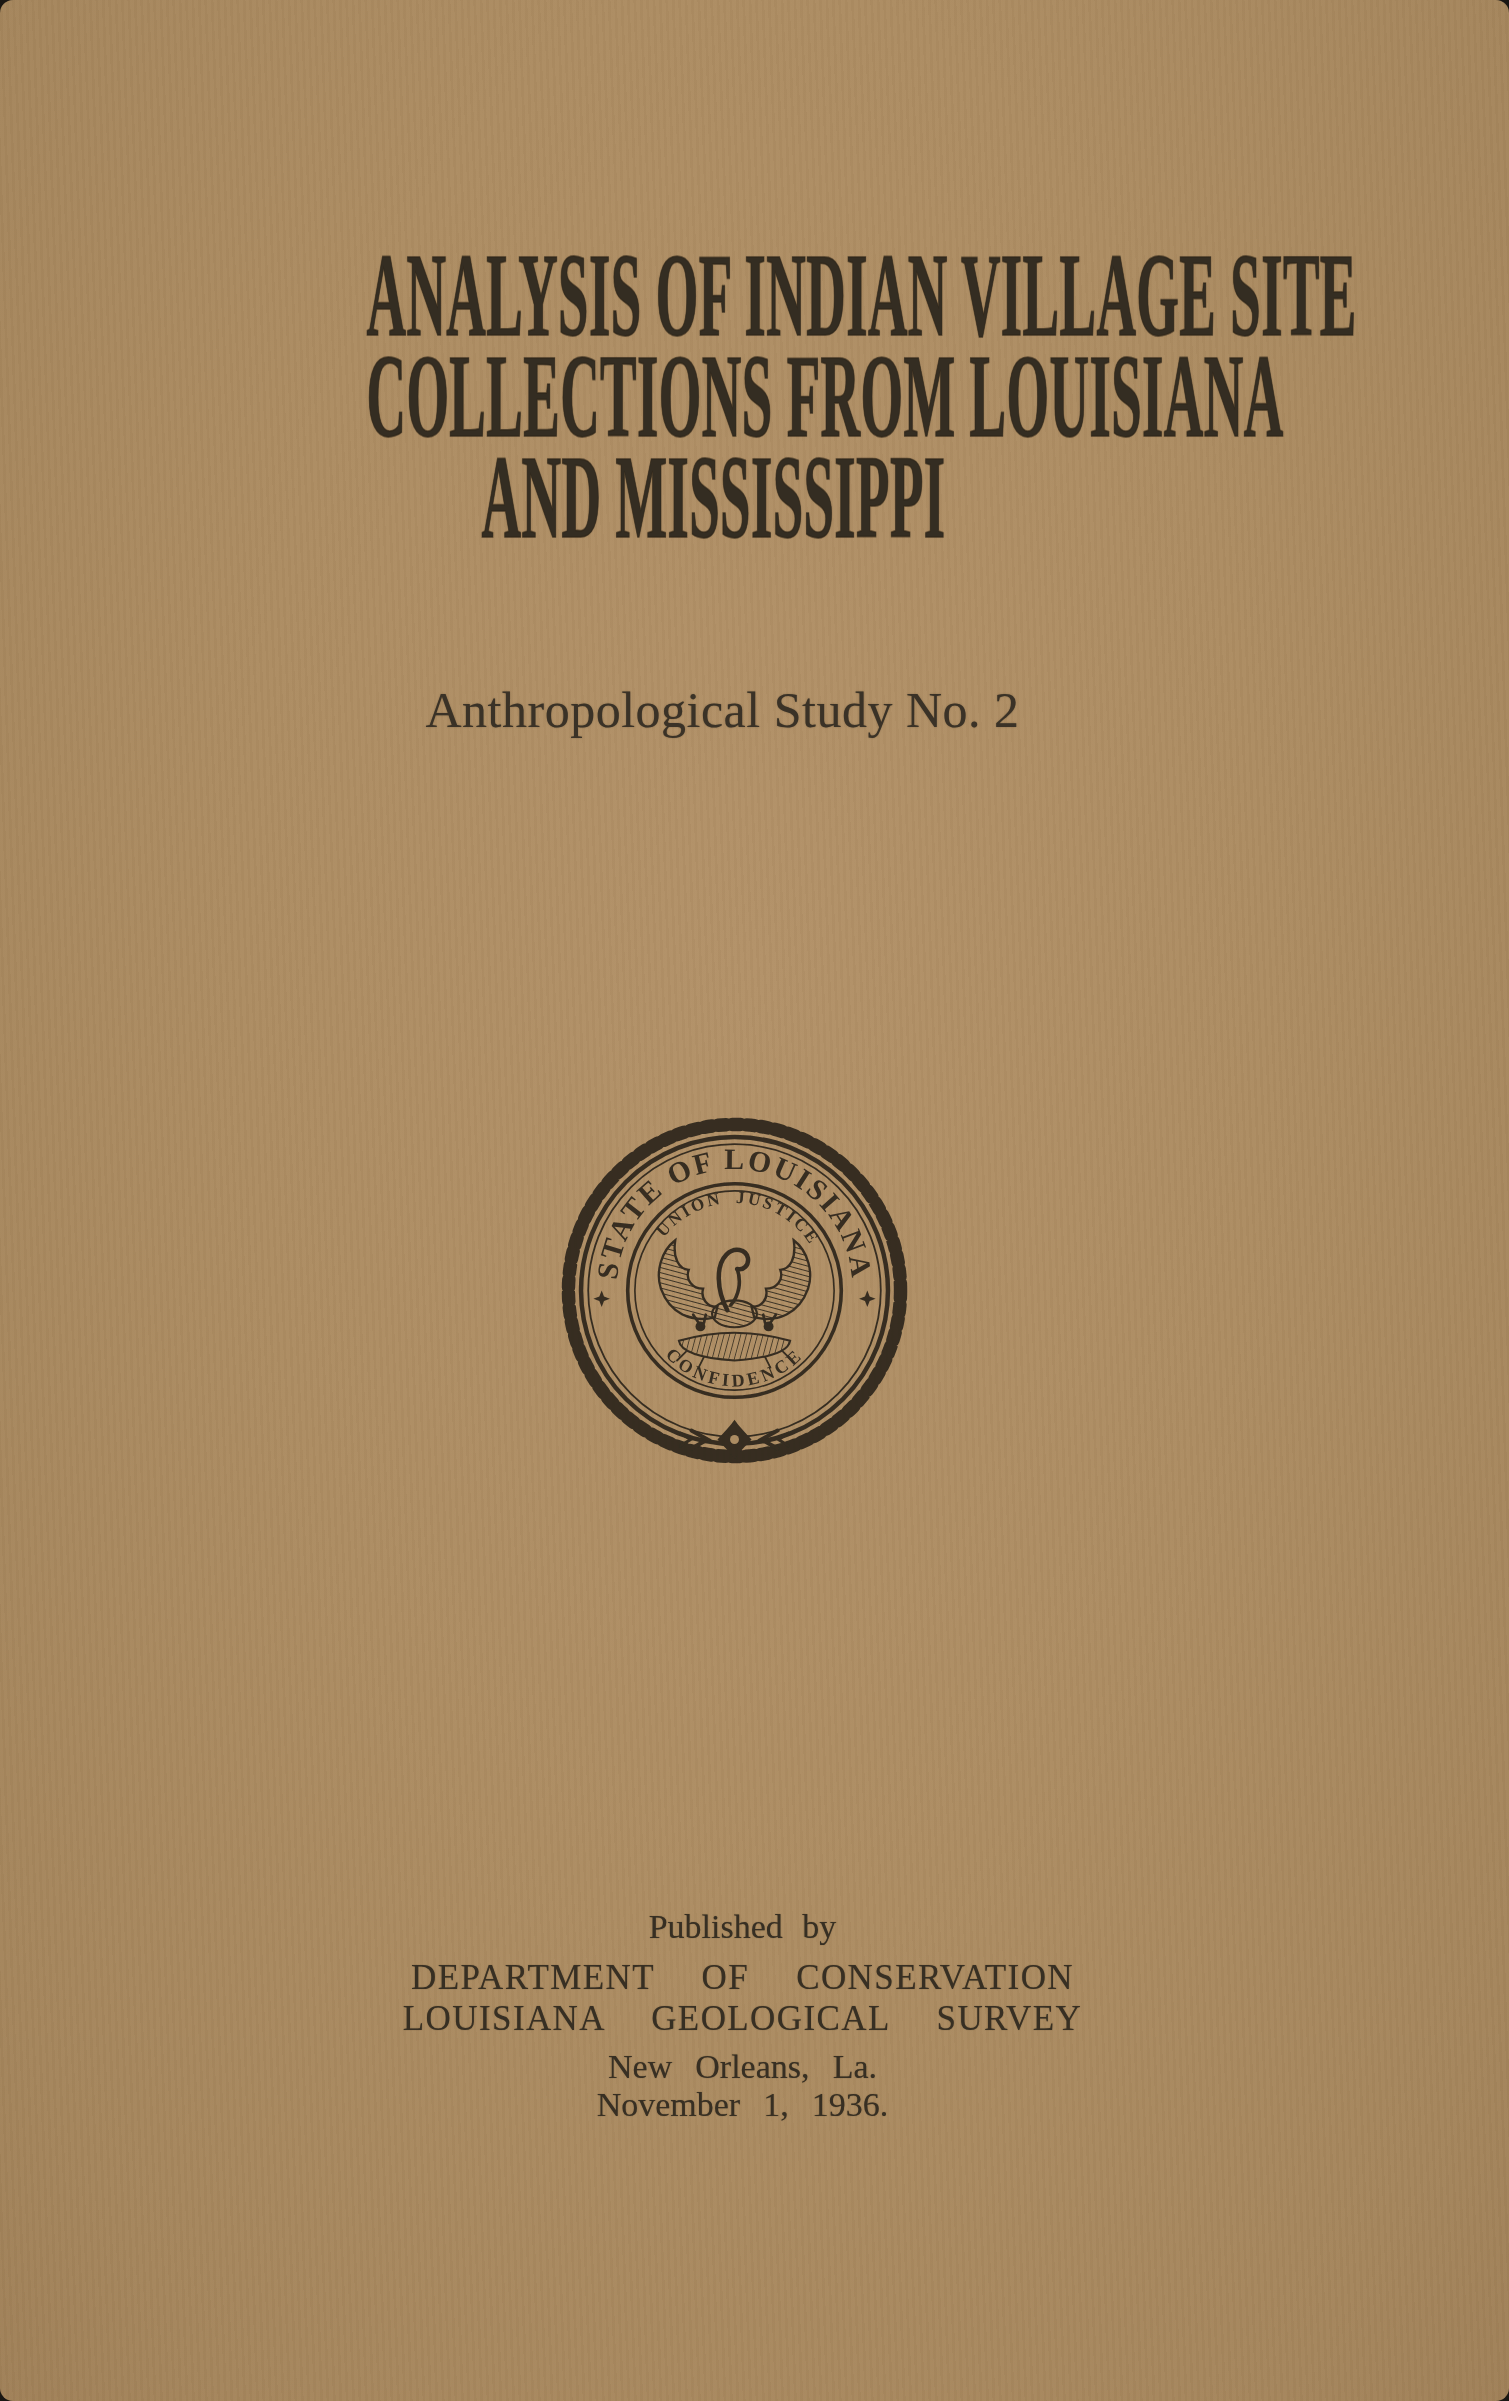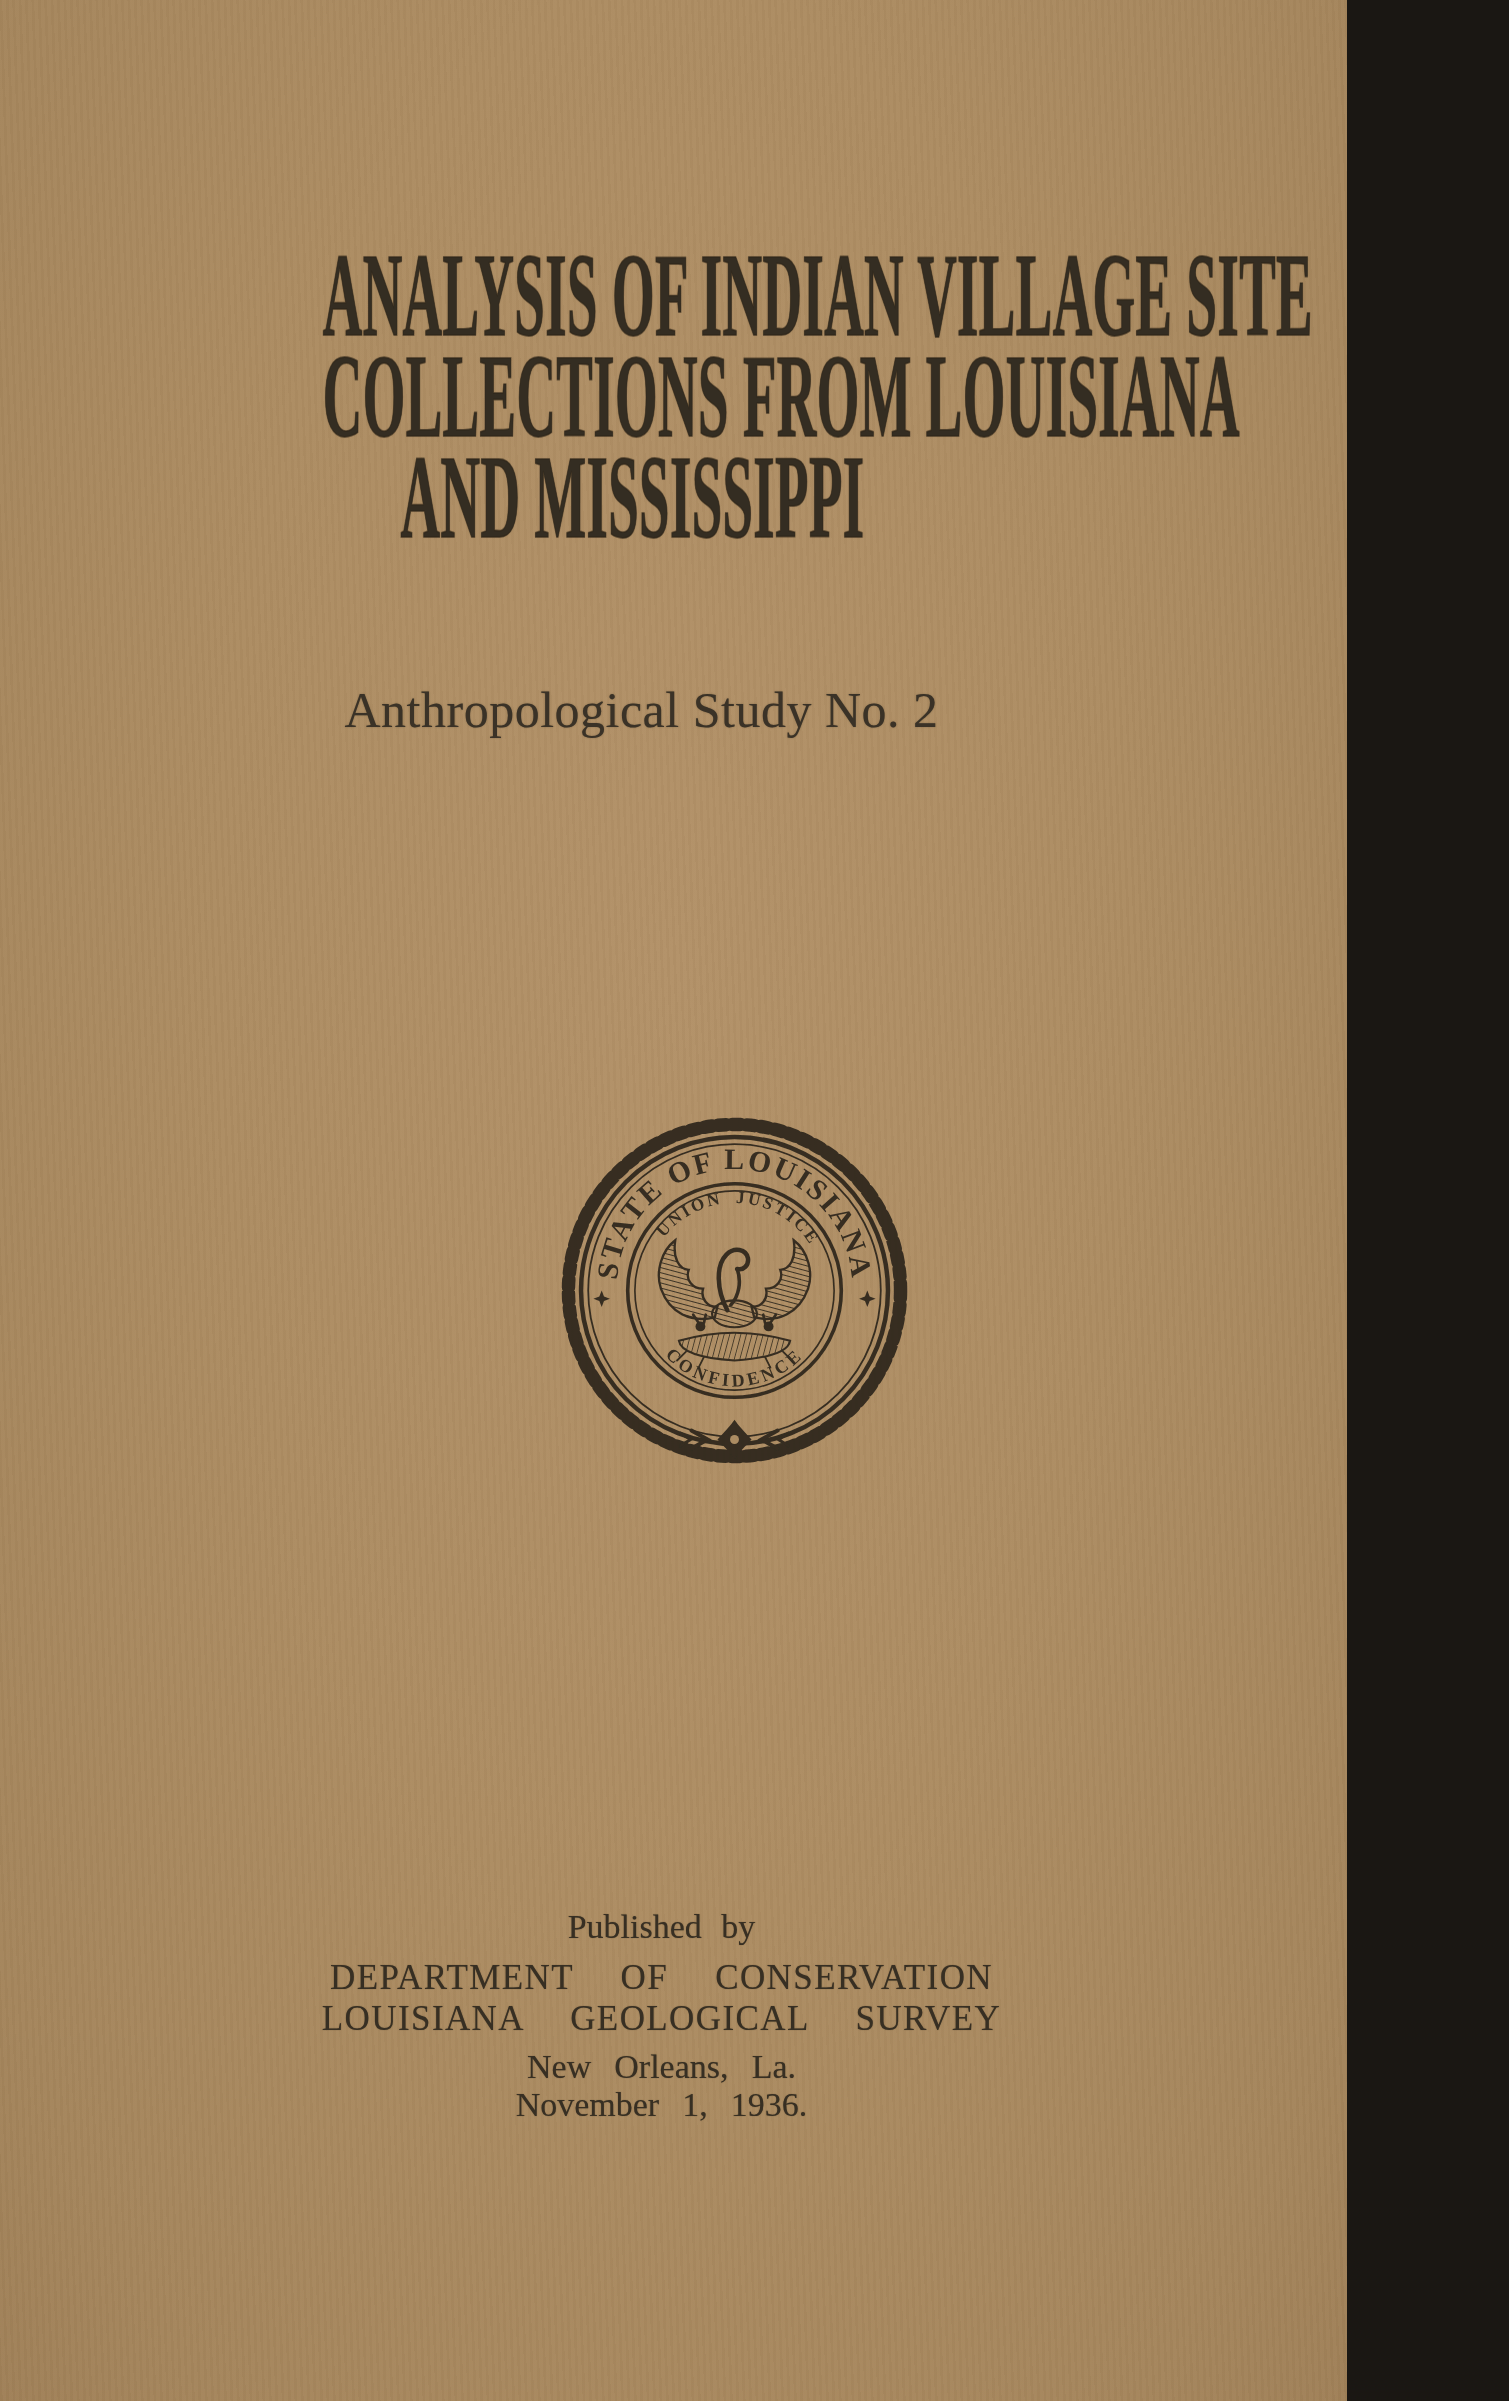--- a/index.html
+++ b/index.html
@@ -1,23 +1,24 @@
 <!DOCTYPE html>
 <html style="font-size:14.6px"><head>
 <meta charset="utf-8">
 <style>
   html,body{margin:0;padding:0;background:#1a1713;}
   .page{
     position:relative;
-    width:1347px;height:2401px;
+    width:1509px;height:2401px;
     overflow:hidden;
     background:
       repeating-linear-gradient(88deg, rgba(70,48,24,0.025) 0 2.7px, rgba(255,240,214,0.02) 2.7px 6.4px),
       radial-gradient(ellipse at 50% 40%, #b29168 0%, #ac8c62 48%, #a4855c 86%, #9f8058 100%);
     font-family:"Liberation Serif", serif;
+    border-radius:13px;
   }
   .centered{position:absolute;left:0;width:100%;text-align:center;}
   .title{
     top:245px;
     color:#342d22;
     font-weight:700;
     font-size:119px;
     transform:translateX(-41px) scaleX(0.46);
     text-shadow:0 0 1.8px rgba(46,37,24,0.55);
     -webkit-text-stroke:1.8px rgba(46,37,24,0.55);

